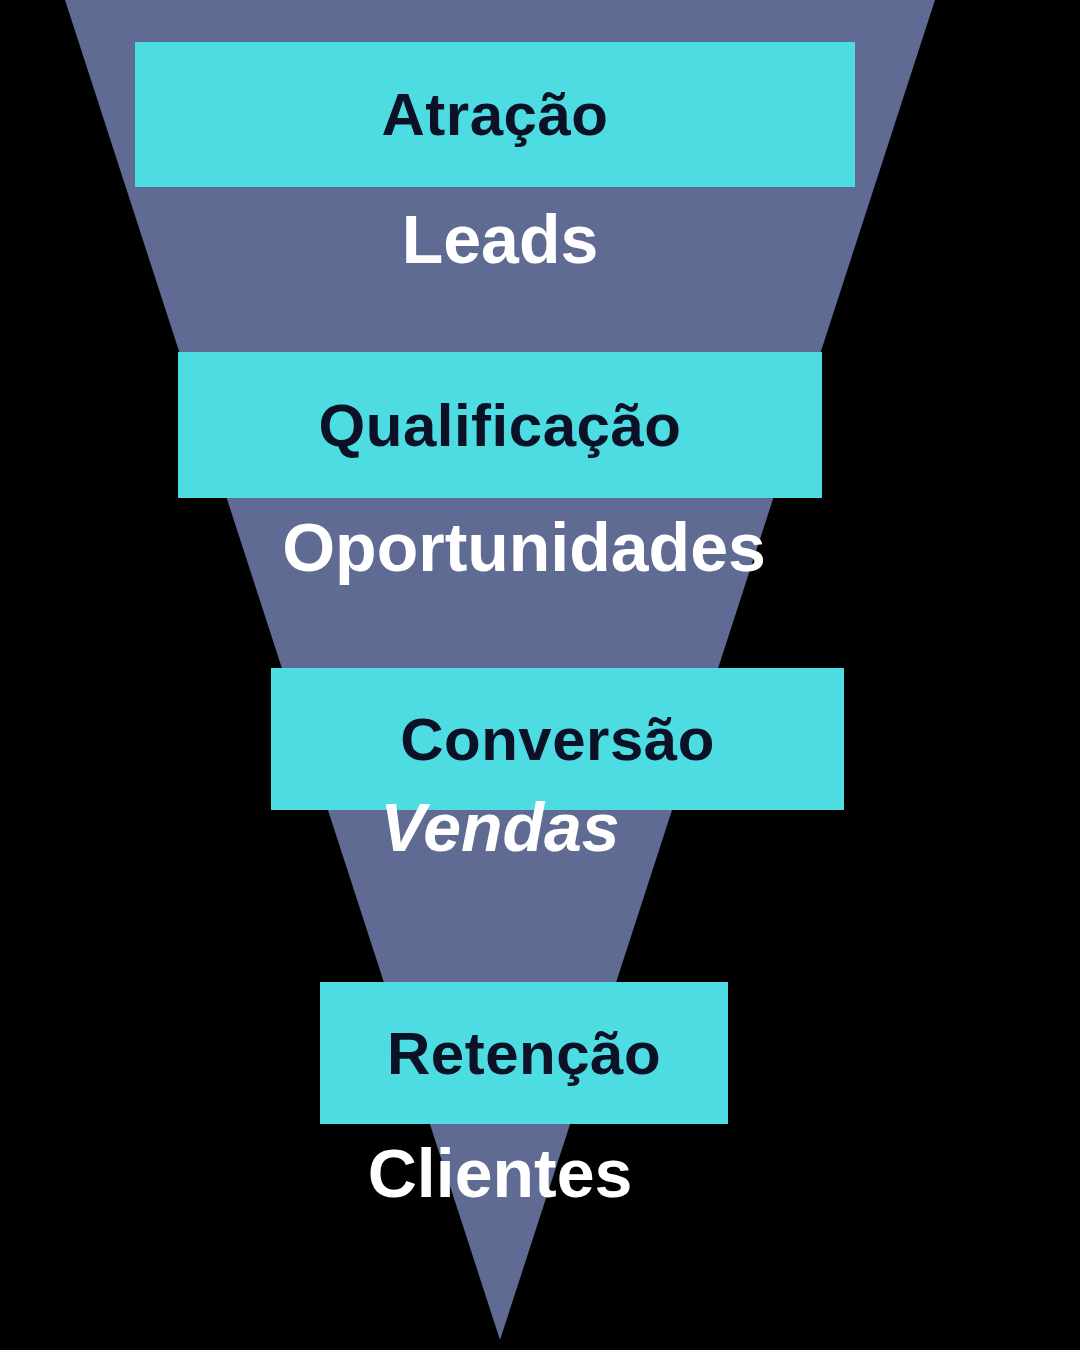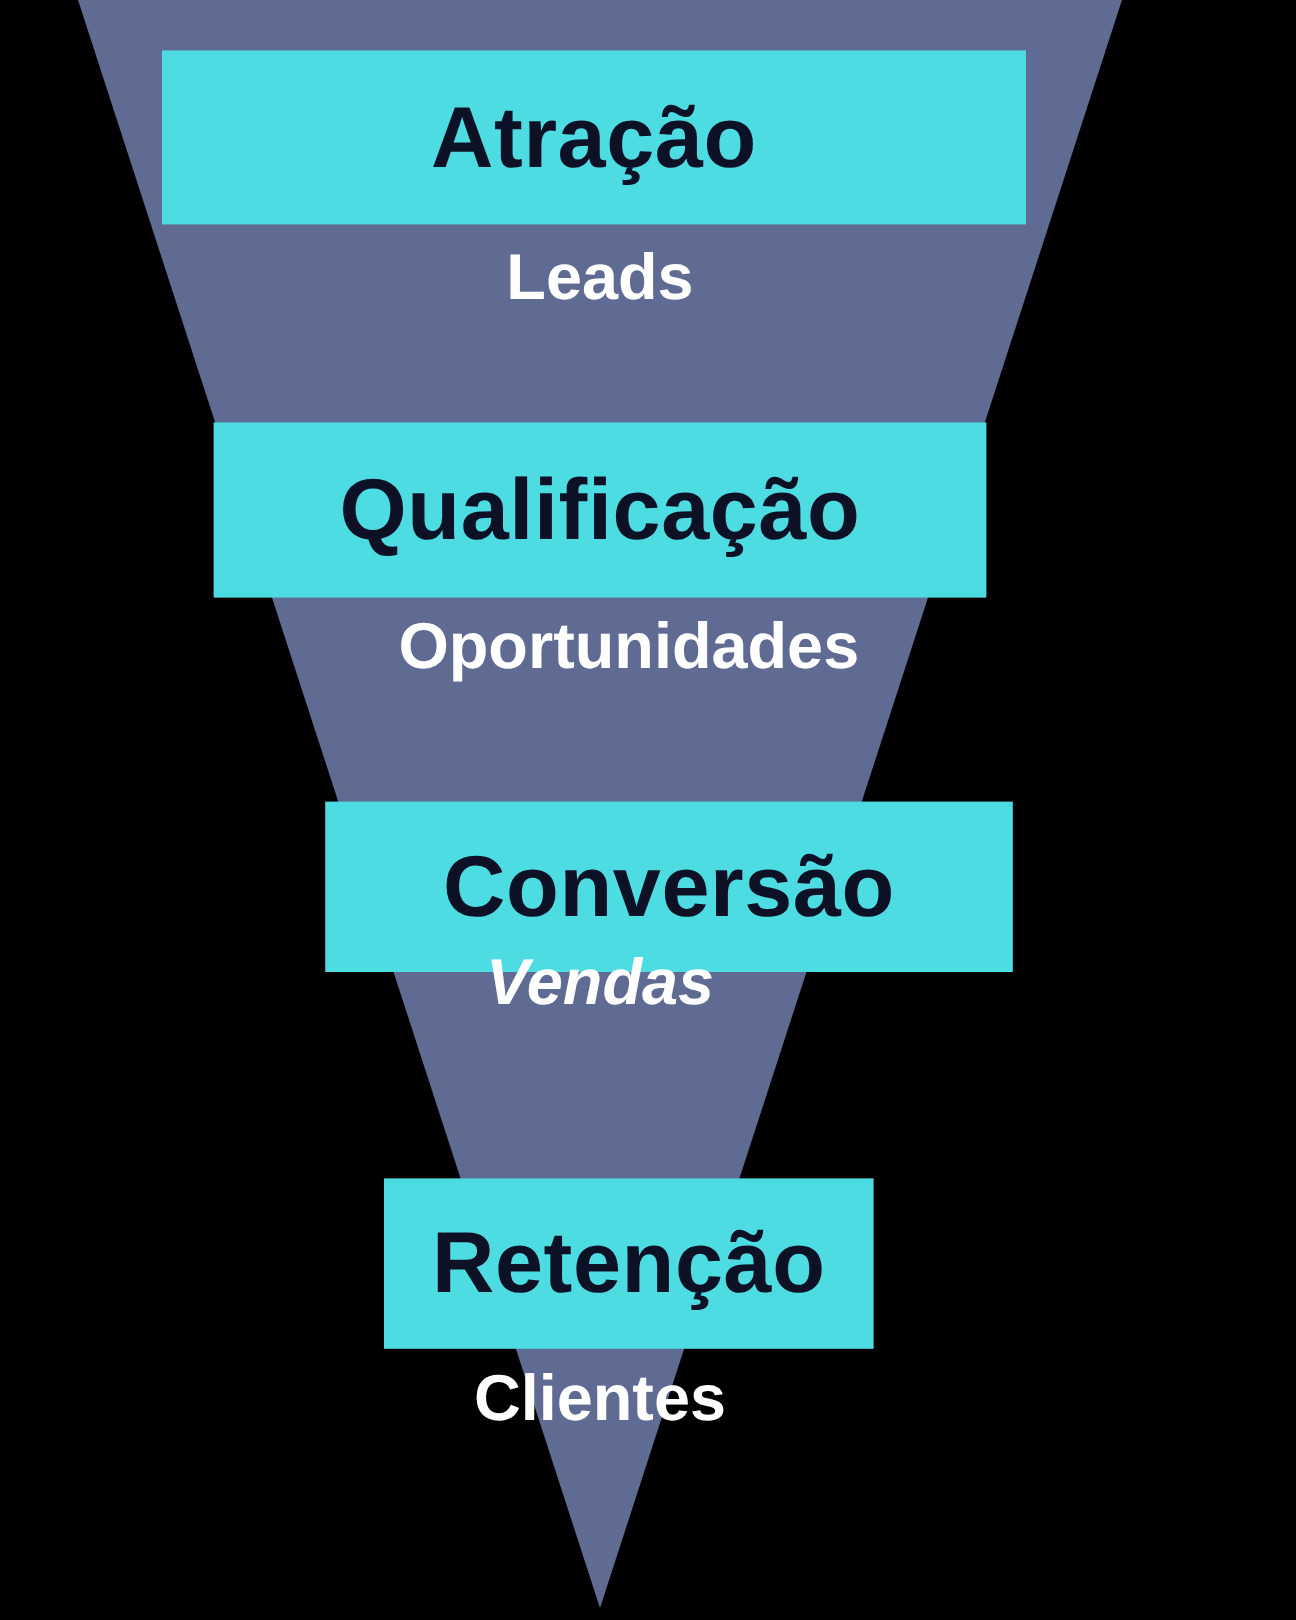--- a/index.html
+++ b/index.html
@@ -25,32 +25,32 @@
     fill: var(--funnel, #5F6B92);
   }
   .bar {
     position: absolute;
     background: var(--bar, #4EDCE3);
     display: flex;
     align-items: center;
     justify-content: center;
   }
   .stage-label {
-    font-size: 72px;
+    font-size: 60px;
     font-weight: bold;
     color: var(--label, #0D1126);
     letter-spacing: 0.5px;
     white-space: nowrap;
   }
   .sub {
     position: absolute;
     left: 0;
     width: 1000px;
     text-align: center;
-    font-size: 54px;
+    font-size: 68px;
     font-weight: bold;
     color: var(--sub, #FFFFFF);
     white-space: nowrap;
   }
   .bar0 { left: 135px; top: 42px;  width: 720px; height: 145px; }
   .bar1 { left: 178px; top: 352px; width: 644px; height: 146px; }
   .bar2 { left: 271px; top: 668px; width: 573px; height: 142px; }
   .bar3 { left: 292px; top: 982px; width: 408px; height: 142px; margin-left: 28px; }
   .sub0 { top: 200px; }
   .sub1 { top: 508px; padding-left: 24px; }

